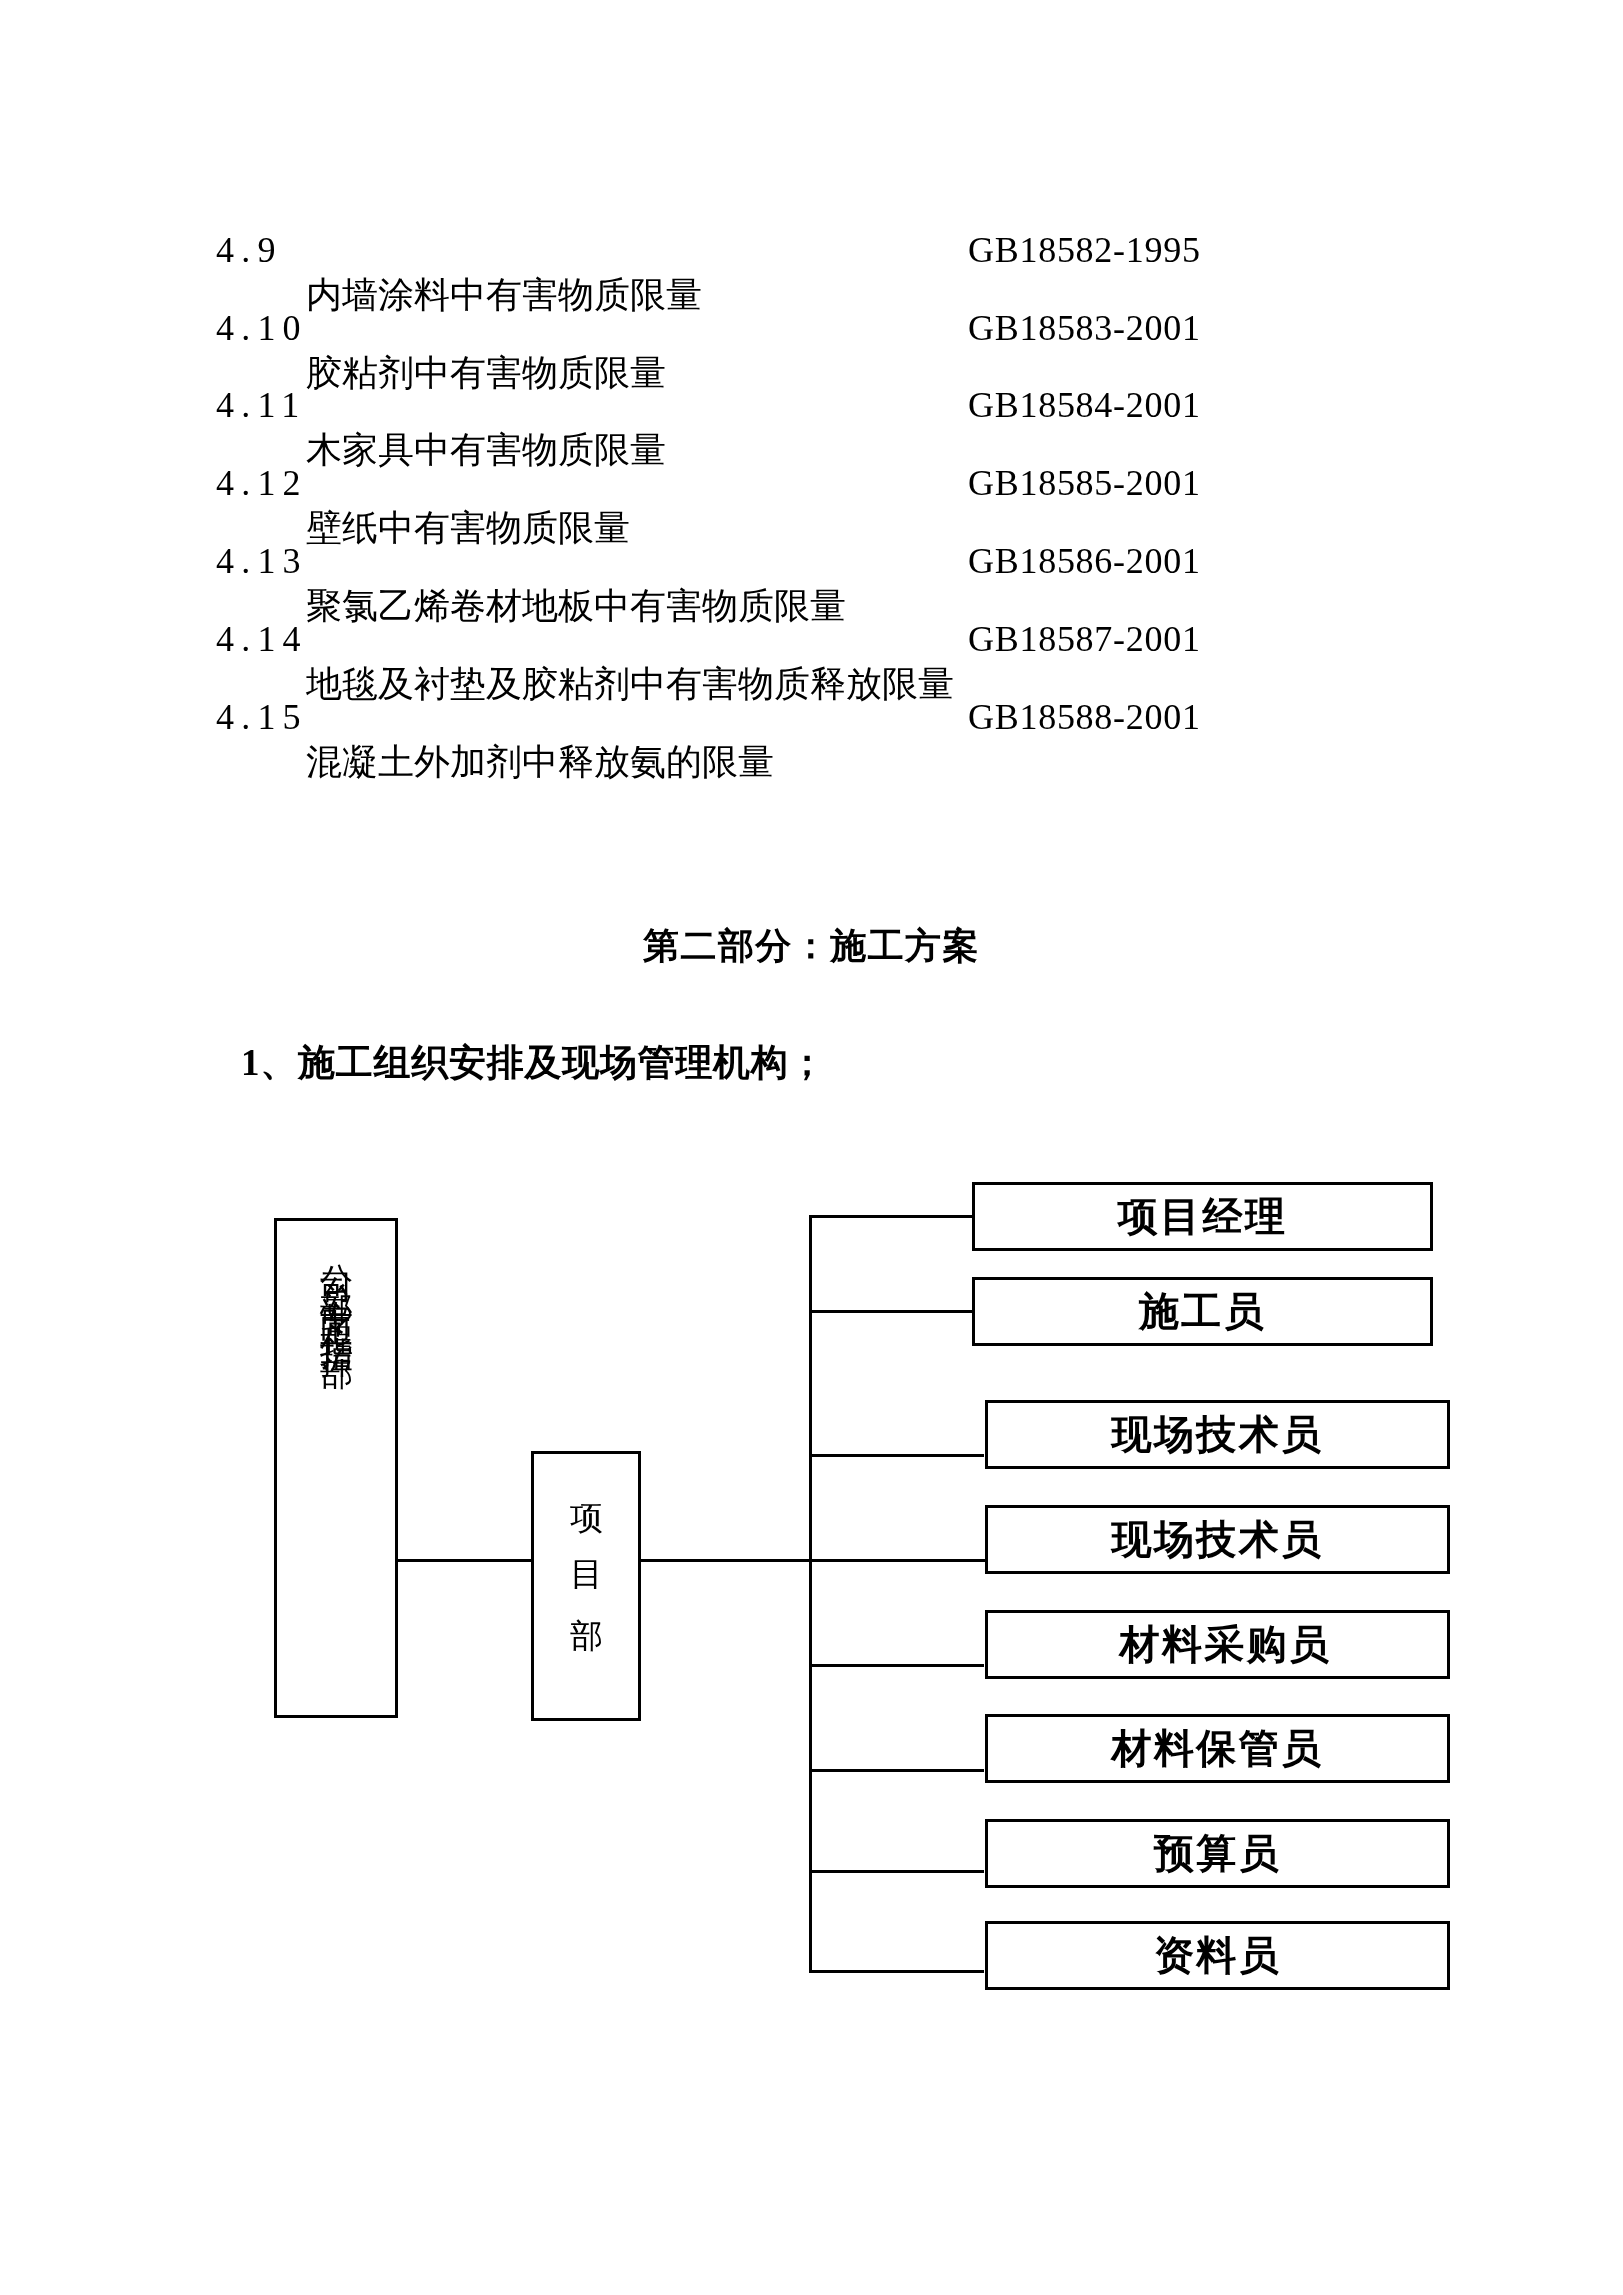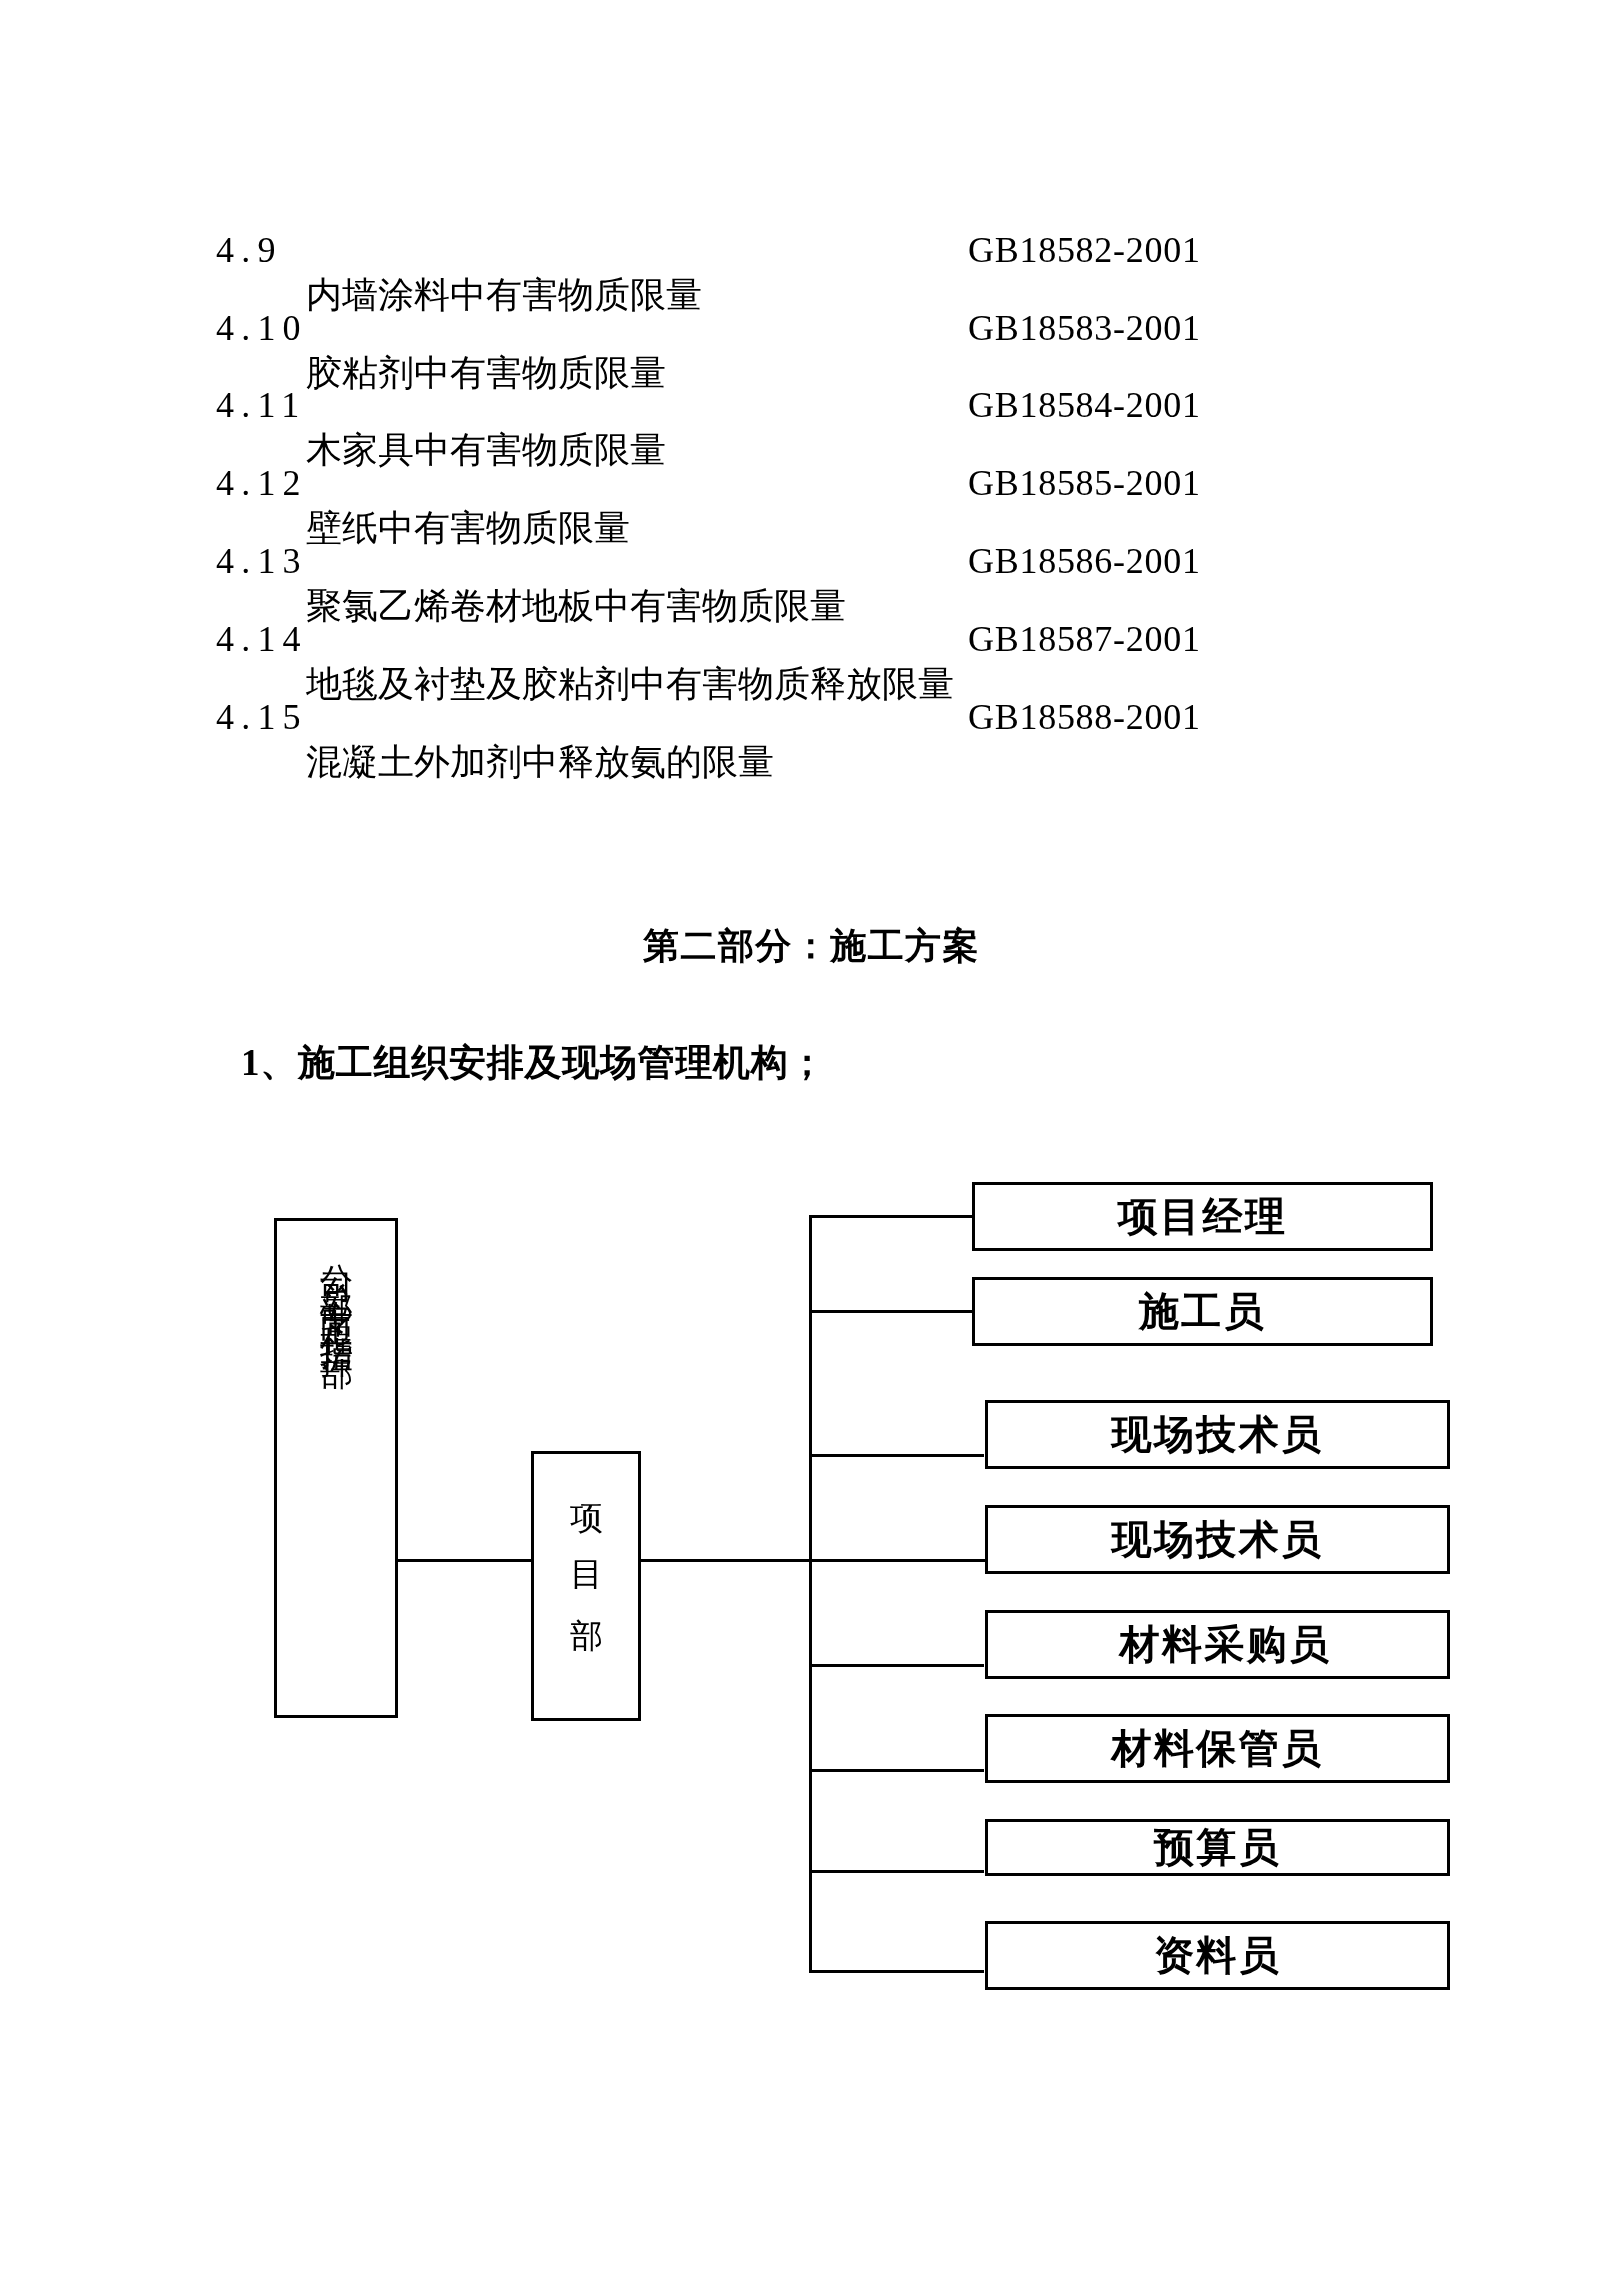--- a/index.html
+++ b/index.html
@@ -42,21 +42,21 @@
   .v-line{position:absolute;width:2.6px;background:#000;}
 </style>
 </head>
 <body>
 
 <div class="page">
 
   <div class="std-row" style="top:232px">
     <span class="std-num">4.9</span>
     <span class="std-title">内墙涂料中有害物质限量</span>
-    <span class="std-code">GB18582-2001</span>
+    <span class="std-code">GB18582-1995</span>
   </div>
   <div class="std-row" style="top:310px">
     <span class="std-num">4.10</span>
     <span class="std-title">胶粘剂中有害物质限量</span>
     <span class="std-code">GB18583-2001</span>
   </div>
   <div class="std-row" style="top:387px">
     <span class="std-num">4.11</span>
     <span class="std-title">木家具中有害物质限量</span>
     <span class="std-code">GB18584-2001</span>
@@ -120,21 +120,21 @@
     </div>
     <div class="box role-box" style="left:985px;top:1505px;width:465px;height:69px;">
       <span>现场技术员</span>
     </div>
     <div class="box role-box" style="left:985px;top:1610px;width:465px;height:69px;padding-left:16px;">
       <span>材料采购员</span>
     </div>
     <div class="box role-box" style="left:985px;top:1714px;width:465px;height:69px;text-align:center;">
       <span>材料保管员</span>
     </div>
-    <div class="box role-box" style="left:985px;top:1819px;width:465px;height:57px;">
+    <div class="box role-box" style="left:985px;top:1819px;width:465px;height:69px;">
       <span>预算员</span>
     </div>
     <div class="box role-box" style="left:985px;top:1921px;width:465px;height:69px;">
       <span>资料员</span>
     </div>
 
   </div>
 </div>
 
 

